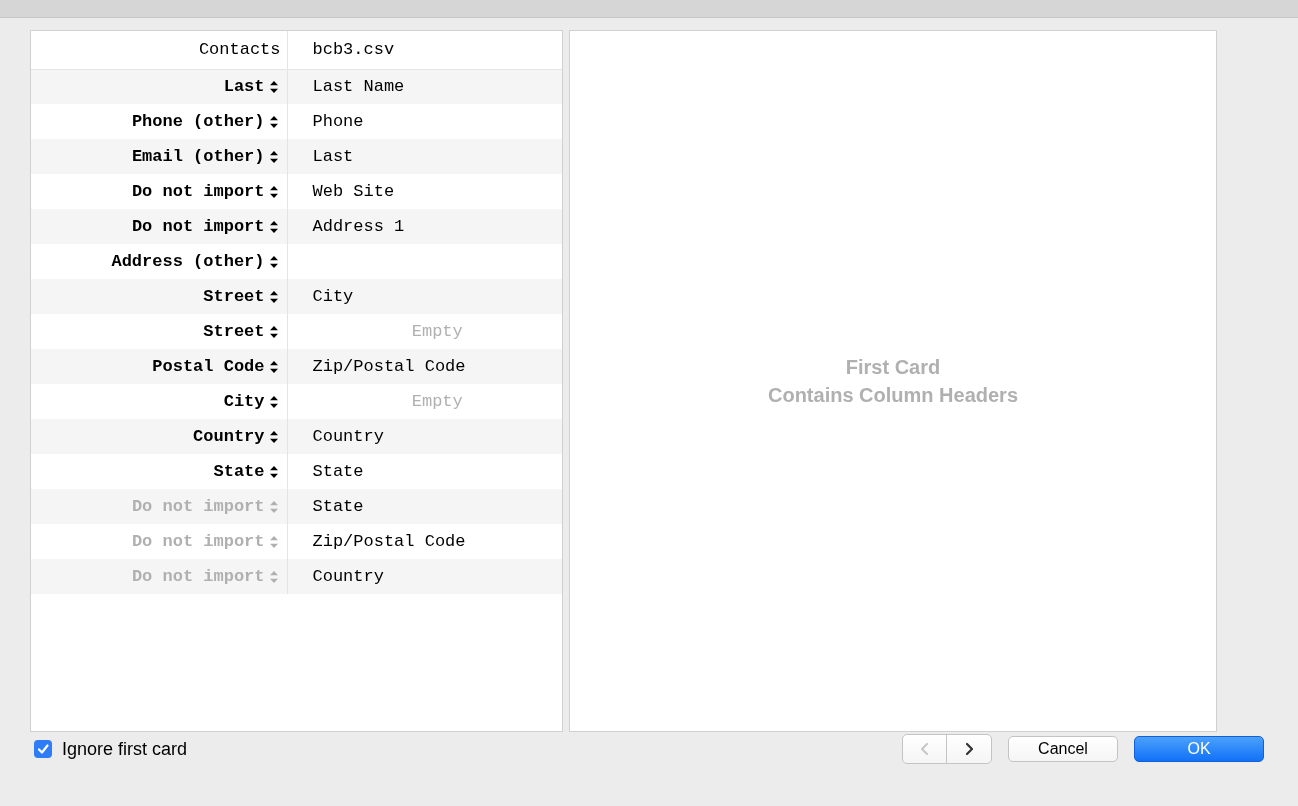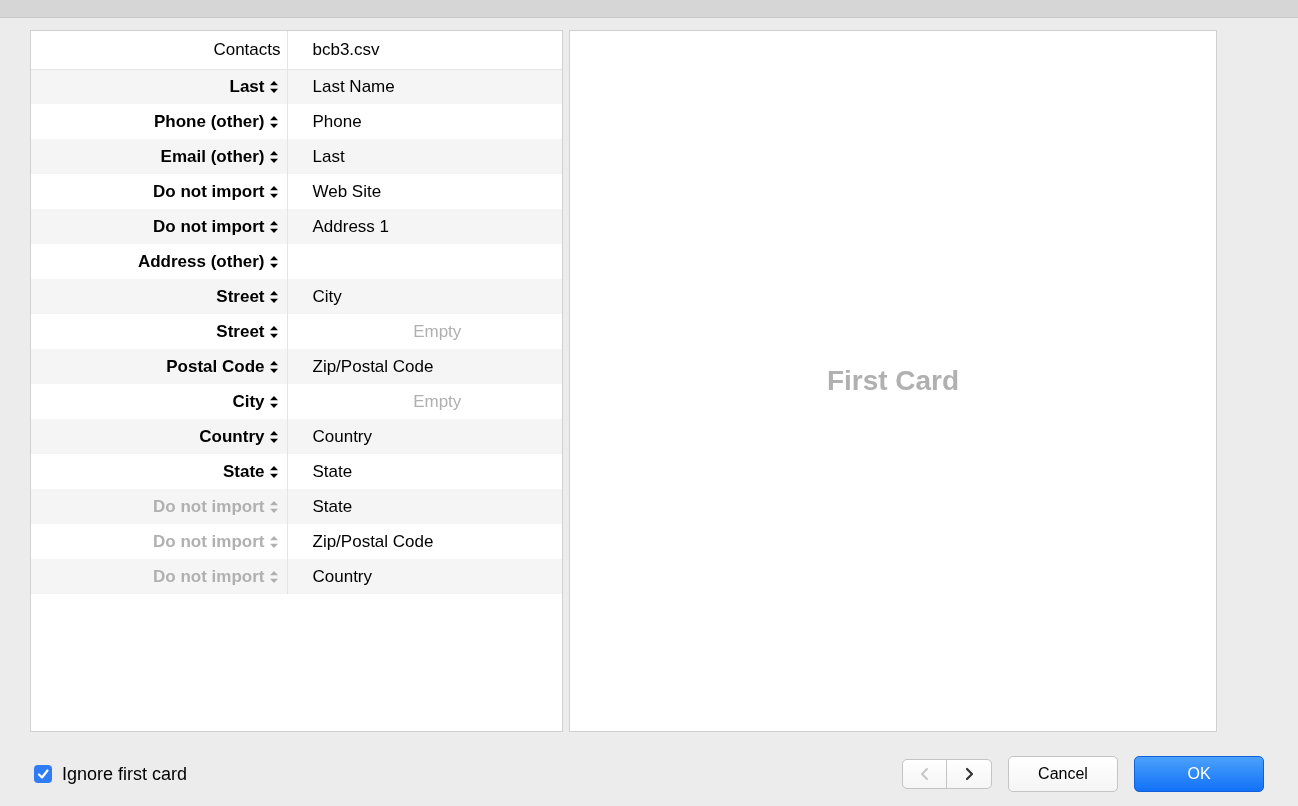--- a/index.html
+++ b/index.html
@@ -24,33 +24,34 @@
       display: flex;
       gap: 6px;
       padding: 12px 30px 0 30px;
     }
     .left-panel {
       width: 533px;
       height: 702px;
       background: #fff;
       border: 1px solid #d0d0d0;
       overflow: hidden;
+      font-family: Liberation Mono, monospace;
     }
     .right-panel {
       width: 648px;
       height: 702px;
       background: #fff;
       border: 1px solid #d0d0d0;
       display: flex;
       align-items: center;
       justify-content: center;
     }
     .right-placeholder {
       color: #b0b0b0;
-      font-size: 28px;
+      font-size: 20px;
       font-weight: 600;
       text-align: center;
       line-height: 1.4;
     }
     .mapping-table {
       width: 100%;
       border-collapse: collapse;
     }
     .mapping-table tr {
       height: 35px;
@@ -105,21 +106,21 @@
     .stepper-icon.disabled path {
       fill: #b0b0b0;
     }
     .field-label {
       vertical-align: middle;
     }
     .footer-area {
       display: flex;
       justify-content: space-between;
       align-items: center;
-      padding: 24px 34px 0 34px;
+      padding: 2px 34px 0 34px;
     }
     .checkbox-wrap {
       display: flex;
       align-items: center;
       gap: 10px;
       font-size: 18px;
       color: #000;
     }
     .checkbox-box {
       width: 18px;
@@ -156,21 +157,21 @@
     .nav-btn:first-child {
       border-right: 1px solid #c4c4c4;
     }
     .nav-btn svg {
       display: block;
     }
     .nav-btn.disabled path {
       stroke: #c8c8c8;
     }
     .btn {
-      height: 36px;
+      height: 26px;
       min-width: 110px;
       padding: 0 24px;
       border-radius: 5px;
       border: 1px solid #c4c4c4;
       background: linear-gradient(#ffffff, #f5f5f5);
       font-size: 16px;
       display: flex;
       align-items: center;
       justify-content: center;
       color: #000;
@@ -299,20 +300,21 @@
                   <path d="M5 14 L1 9.8 L9 9.8 Z" fill="#b0b0b0"></path>
                 </svg></span></td>
             <td class="col-value"><span>Country</span></td>
           </tr>
         </tbody>
     </table>
   </div>
   <div class="right-panel">
     <div class="right-placeholder">
       <div>First Card</div>
+      <div>Contains Column Headers</div>
     </div>
   </div>
 </div>
 
 <div class="footer-area">
   <div class="checkbox-wrap">
     <span class="checkbox-box">
       <svg width="14" height="14" viewBox="0 0 14 14">
           <path d="M3 7.5 L6 10.5 L11.5 3.5" stroke="#fff" stroke-width="2.2" fill="none" stroke-linecap="round" stroke-linejoin="round"></path>
         </svg>

